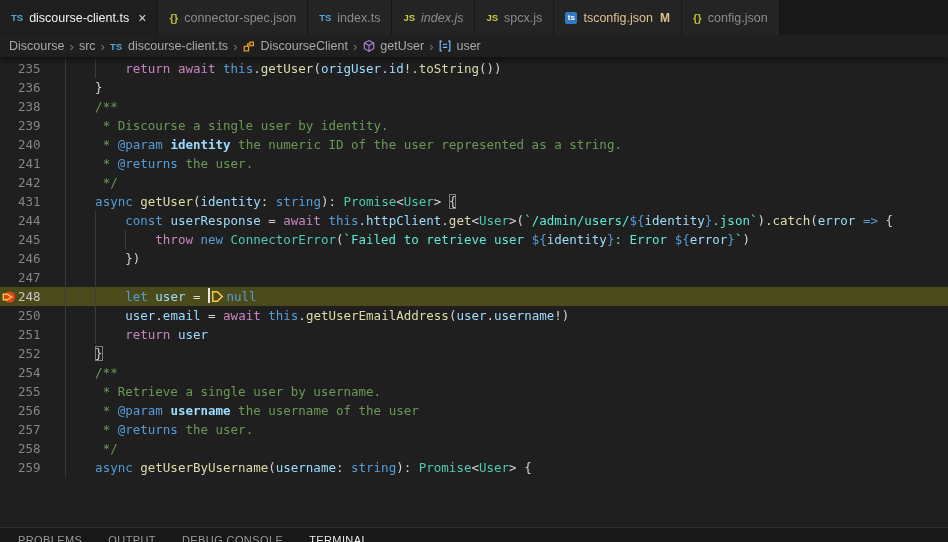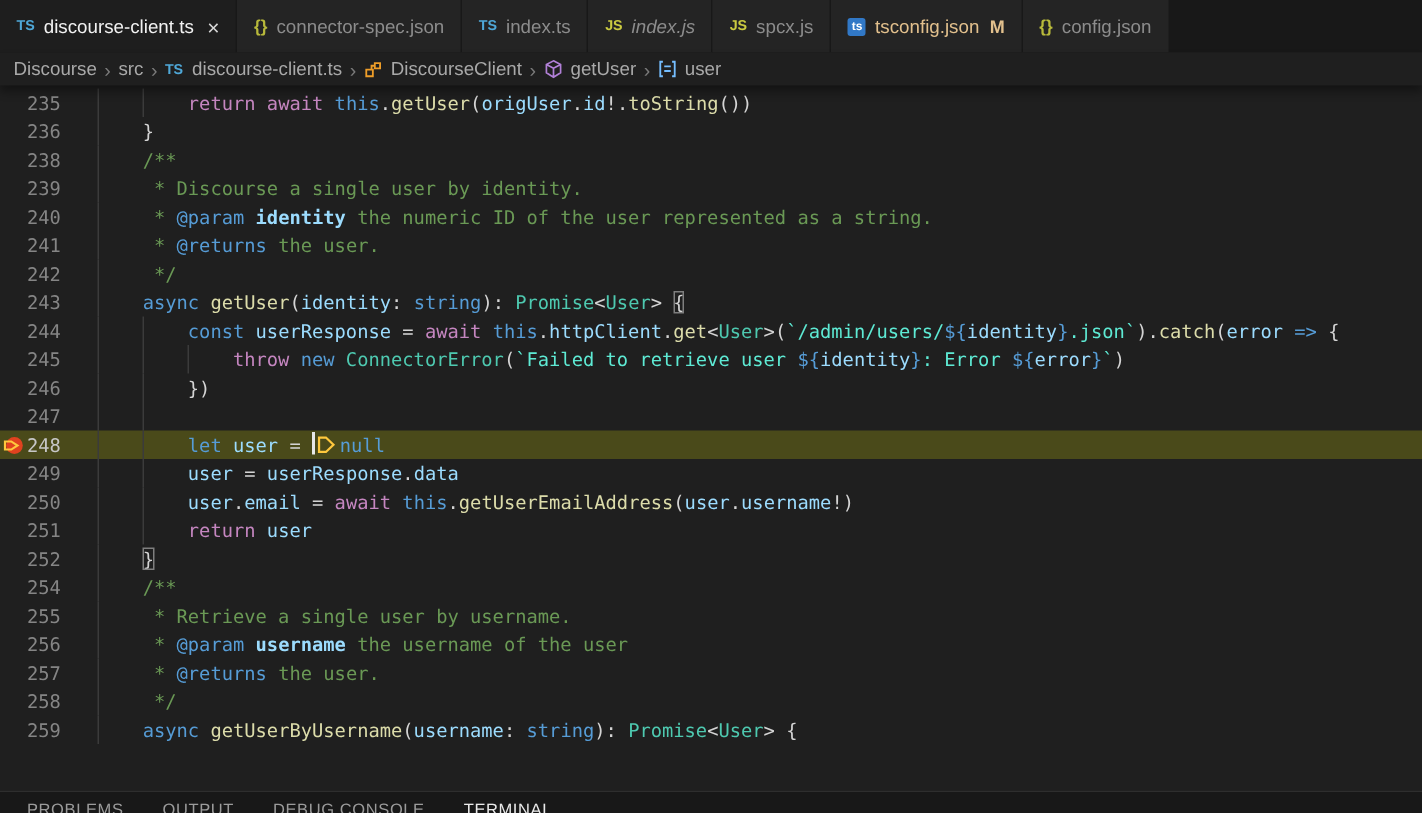--- a/index.html
+++ b/index.html
@@ -162,21 +162,21 @@
         <div class="ln">241</div>
         <div class="code"><span class="guide" style="left: 23px;"></span><span class="m">     * </span><span class="k">@returns</span><span class="m"> the user.</span></div>
       </div>
       <div class="row">
         <div class="glyph"></div>
         <div class="ln">242</div>
         <div class="code"><span class="guide" style="left: 23px;"></span><span class="m">     */</span></div>
       </div>
       <div class="row">
         <div class="glyph"></div>
-        <div class="ln">243</div>
+        <div class="ln">431</div>
         <div class="code"><span class="guide" style="left: 23px;"></span><span class="k">    async </span><span class="f">getUser</span><span class="w">(</span><span class="v">identity</span><span class="w">: </span><span class="k">string</span><span class="w">): </span><span class="t">Promise</span><span class="w">&lt;</span><span class="t">User</span><span class="w">&gt; </span><span class="x">{</span></div>
       </div>
       <div class="row">
         <div class="glyph"></div>
         <div class="ln">244</div>
         <div class="code"><span class="guide" style="left: 23px;"></span><span class="guide" style="left: 53.12px;"></span><span class="w">        </span><span class="k">const </span><span class="v">userResponse</span><span class="w"> = </span><span class="c">await </span><span class="k">this</span><span class="w">.</span><span class="v">httpClient</span><span class="w">.</span><span class="f">get</span><span class="w">&lt;</span><span class="t">User</span><span class="w">&gt;(</span><span class="s">`/admin/users/</span><span class="k">${</span><span class="v">identity</span><span class="k">}</span><span class="s">.json`</span><span class="w">).</span><span class="f">catch</span><span class="w">(</span><span class="v">error</span><span class="w"> </span><span class="k">=&gt;</span><span class="w"> {</span></div>
       </div>
       <div class="row">
         <div class="glyph"></div>
         <div class="ln">245</div>
@@ -196,25 +196,20 @@
         <div class="glyph">
           <svg width="14" height="14" viewBox="0 0 14 14">
             <circle cx="7.6" cy="7" r="5.6" fill="#e0421f"></circle>
             <path d="M1.3 4.3h4.2l4.2 2.7-4.2 2.7H1.3z" fill="none" stroke="#ffc83d" stroke-width="1.4"></path>
           </svg>
         </div>
         <div class="ln">248</div>
         <div class="code"><span class="guide" style="left: 23px;"></span><span class="guide" style="left: 53.12px;"></span><span class="w">        </span><span class="k">let </span><span class="v">user</span><span class="w"> = </span><span class="cursor"></span><span class="dbgicon"><svg width="14" height="13" viewBox="0 0 14 13">
               <path d="M1.7 1.7h4.6l5 4.8-5 4.8H1.7z" fill="none" stroke="#ffc83d" stroke-width="1.5"></path>
             </svg></span><span class="k">null</span></div>
-      </div>
-      <div class="row">
-        <div class="glyph"></div>
-        <div class="ln">249</div>
-        <div class="code"><span class="guide" style="left: 23px;"></span><span class="guide" style="left: 53.12px;"></span><span class="w">        </span><span class="v">user</span><span class="w"> = </span><span class="v">userResponse</span><span class="w">.</span><span class="v">data</span></div>
       </div>
       <div class="row">
         <div class="glyph"></div>
         <div class="ln">250</div>
         <div class="code"><span class="guide" style="left: 23px;"></span><span class="guide" style="left: 53.12px;"></span><span class="w">        </span><span class="v">user</span><span class="w">.</span><span class="v">email</span><span class="w"> = </span><span class="c">await </span><span class="k">this</span><span class="w">.</span><span class="f">getUserEmailAddress</span><span class="w">(</span><span class="v">user</span><span class="w">.</span><span class="v">username</span><span class="w">!)</span></div>
       </div>
       <div class="row">
         <div class="glyph"></div>
         <div class="ln">251</div>
         <div class="code"><span class="guide" style="left: 23px;"></span><span class="guide" style="left: 53.12px;"></span><span class="w">        </span><span class="c">return </span><span class="v">user</span></div>

